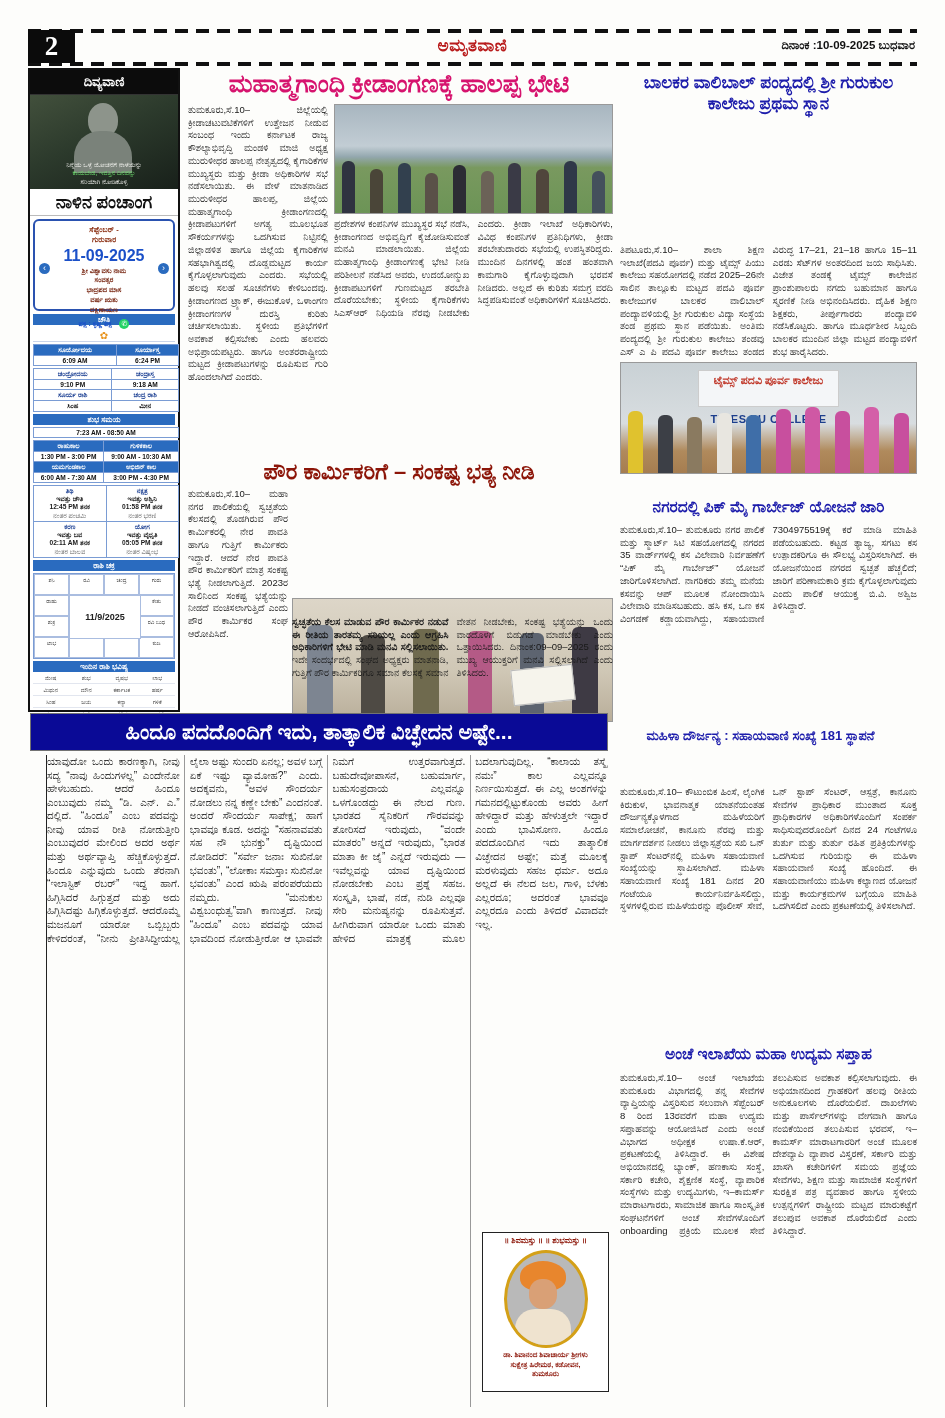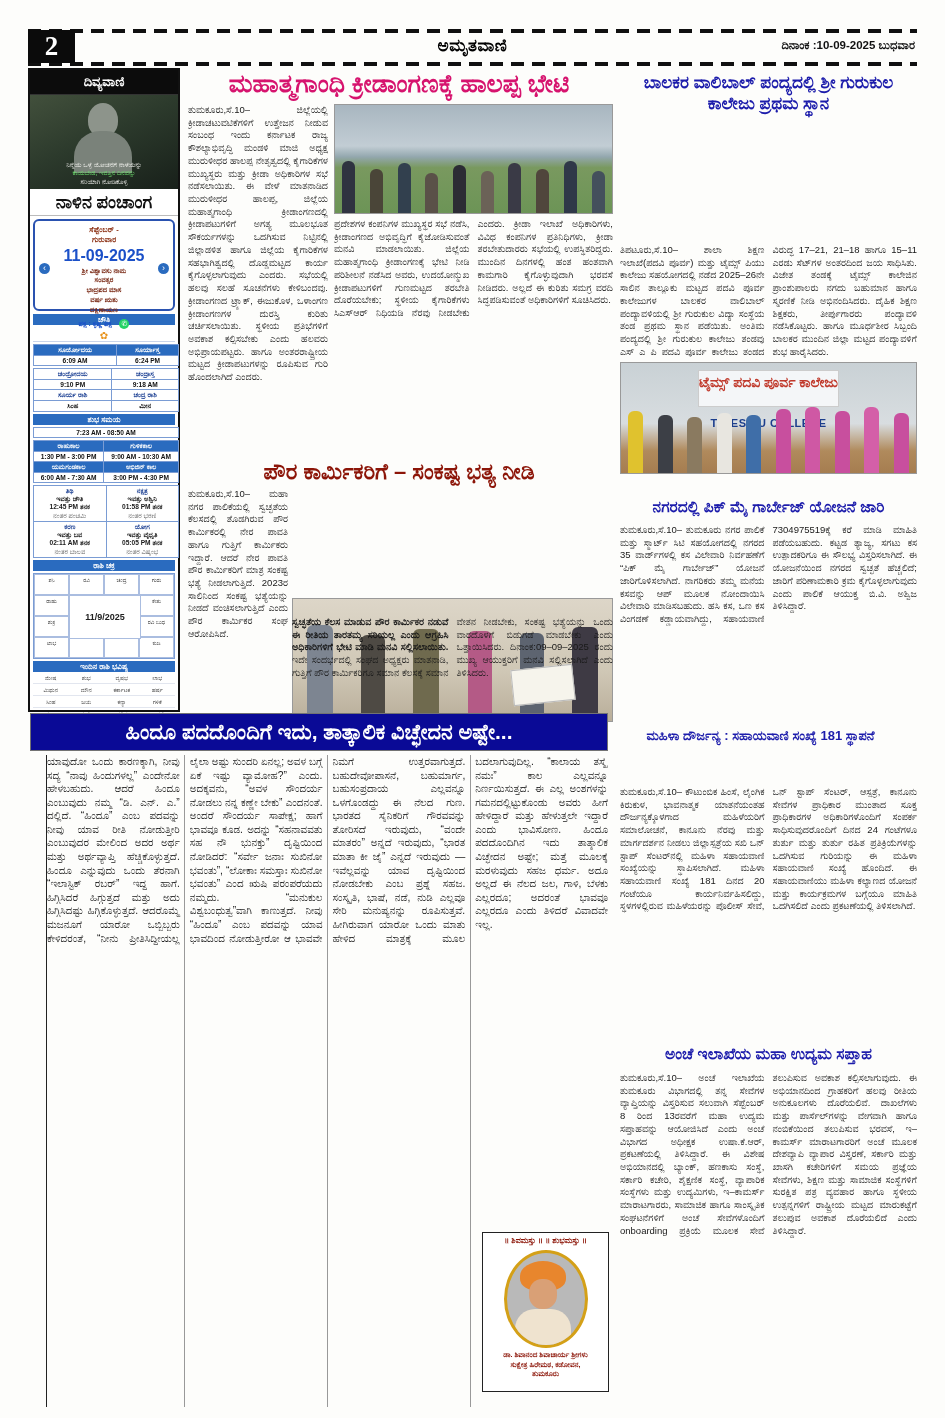--- a/index.html
+++ b/index.html
@@ -4,21 +4,21 @@
 <style>
   html,body{margin:0;padding:0;}
   body{width:945px;height:1418px;position:relative;background:#fdfdfb;font-family:"Liberation Sans",sans-serif;color:#1a1a1a;overflow:hidden;}
   .abs{position:absolute;}
   .just{text-align:justify;}
   .hid{overflow:hidden;}
 
   
   .dashline{position:absolute;left:28px;width:889px;height:4px;background:repeating-linear-gradient(90deg,#101010 0 13px,transparent 13px 21px);}
   .pagenum{position:absolute;left:28px;top:30px;width:47px;height:33px;background:#0b0b0b;color:#fff;font-family:"Liberation Serif",serif;font-weight:bold;font-size:27px;text-align:center;line-height:33px;}
-  .masthead{position:absolute;left:0;top:36px;width:100%;text-align:center;font-weight:bold;font-size:17px;letter-spacing:.5px;color:#000000;}
+  .masthead{position:absolute;left:0;top:36px;width:100%;text-align:center;font-weight:bold;font-size:17px;letter-spacing:.5px;color:#b91c1c;}
   .dateline{position:absolute;right:30px;top:39px;font-size:11.5px;font-weight:bold;color:#111;}
 
   
   .sidebar{position:absolute;left:28px;top:68px;width:152px;height:644px;border:2px solid #111;background:#fff;box-sizing:border-box;}
   .sb-brand{height:24px;background:#0c0c0c;color:#fff;text-align:center;font-family:"Liberation Serif",serif;font-size:13px;font-weight:bold;line-height:24px;border-bottom:1px solid #333;}
   .buddha{height:94px;position:relative;background:linear-gradient(155deg,#42503c 0%,#2c3a2c 45%,#18201a 100%);}
   .b-head{position:absolute;left:58px;top:8px;width:30px;height:34px;border-radius:50% 50% 45% 45%;background:#8d948b;}
   .b-body{position:absolute;left:44px;top:36px;width:58px;height:42px;border-radius:26px 26px 0 0;background:#7a827a;}
   .b-cap{position:absolute;left:0;bottom:2px;width:100%;text-align:center;font-size:6.5px;line-height:1.35;color:#f3f3ef;}
   .b-cap .grn{color:#6fe26f;}
@@ -58,21 +58,21 @@
 
   
   .photo{position:relative;overflow:hidden;border:1px solid #999;box-sizing:border-box;}
   .ph-stadium{background:linear-gradient(180deg,#a8b6c0 0%,#c2cdd4 38%,#93a7ae 48%,#79995f 58%,#6c9456 100%);}
   .ph-memo{background:linear-gradient(180deg,#ddd6c8 0%,#cfc7b5 60%,#b9ae9a 100%);}
   .ph-volley{background:linear-gradient(180deg,#c9d1d5 0%,#d8dde0 55%,#b08a5c 80%,#a57d50 100%);}
   .people{position:absolute;left:0;bottom:0;width:100%;display:flex;align-items:flex-end;justify-content:space-around;}
   .person{border-radius:6px 6px 0 0;background:#3c3f46;}
   .paper{position:absolute;background:#f6f4ec;border:1px solid #bbb;transform:rotate(-6deg);}
   .vbanner{position:absolute;left:26%;top:6%;width:48%;height:34%;background:#f4f6f8;border:1px solid #ccc;text-align:center;padding-top:3px;box-sizing:border-box;}
-  .vb1{color:#c0392b;font-weight:bold;font-size:14px;}
+  .vb1{color:#c0392b;font-weight:bold;font-size:11px;}
   .vb2{color:#1c3e8c;font-weight:bold;font-size:11px;letter-spacing:.5px;margin-top:26px;}
 
   
   .banner{position:absolute;left:30px;top:713px;width:578px;height:38px;background:#0a0a96;border:1px solid #737373;box-sizing:border-box;display:flex;align-items:center;justify-content:center;}
   .banner div{color:#fff;font-weight:bold;font-size:21px;}
   .banner-body{position:absolute;left:46px;top:755px;width:562px;height:652px;border-left:1px solid #222;box-sizing:border-box;column-count:4;column-gap:10px;column-rule:1px solid #999;font-size:10.3px;line-height:1.32;text-align:justify;overflow:hidden;}
 
   
   .swami-box{position:absolute;left:482px;top:1232px;width:127px;height:160px;background:#fff;border:1.5px solid #222;box-sizing:border-box;text-align:center;}
   .sw-top{font-size:8px;font-weight:bold;color:#8c1508;margin-top:3px;}

